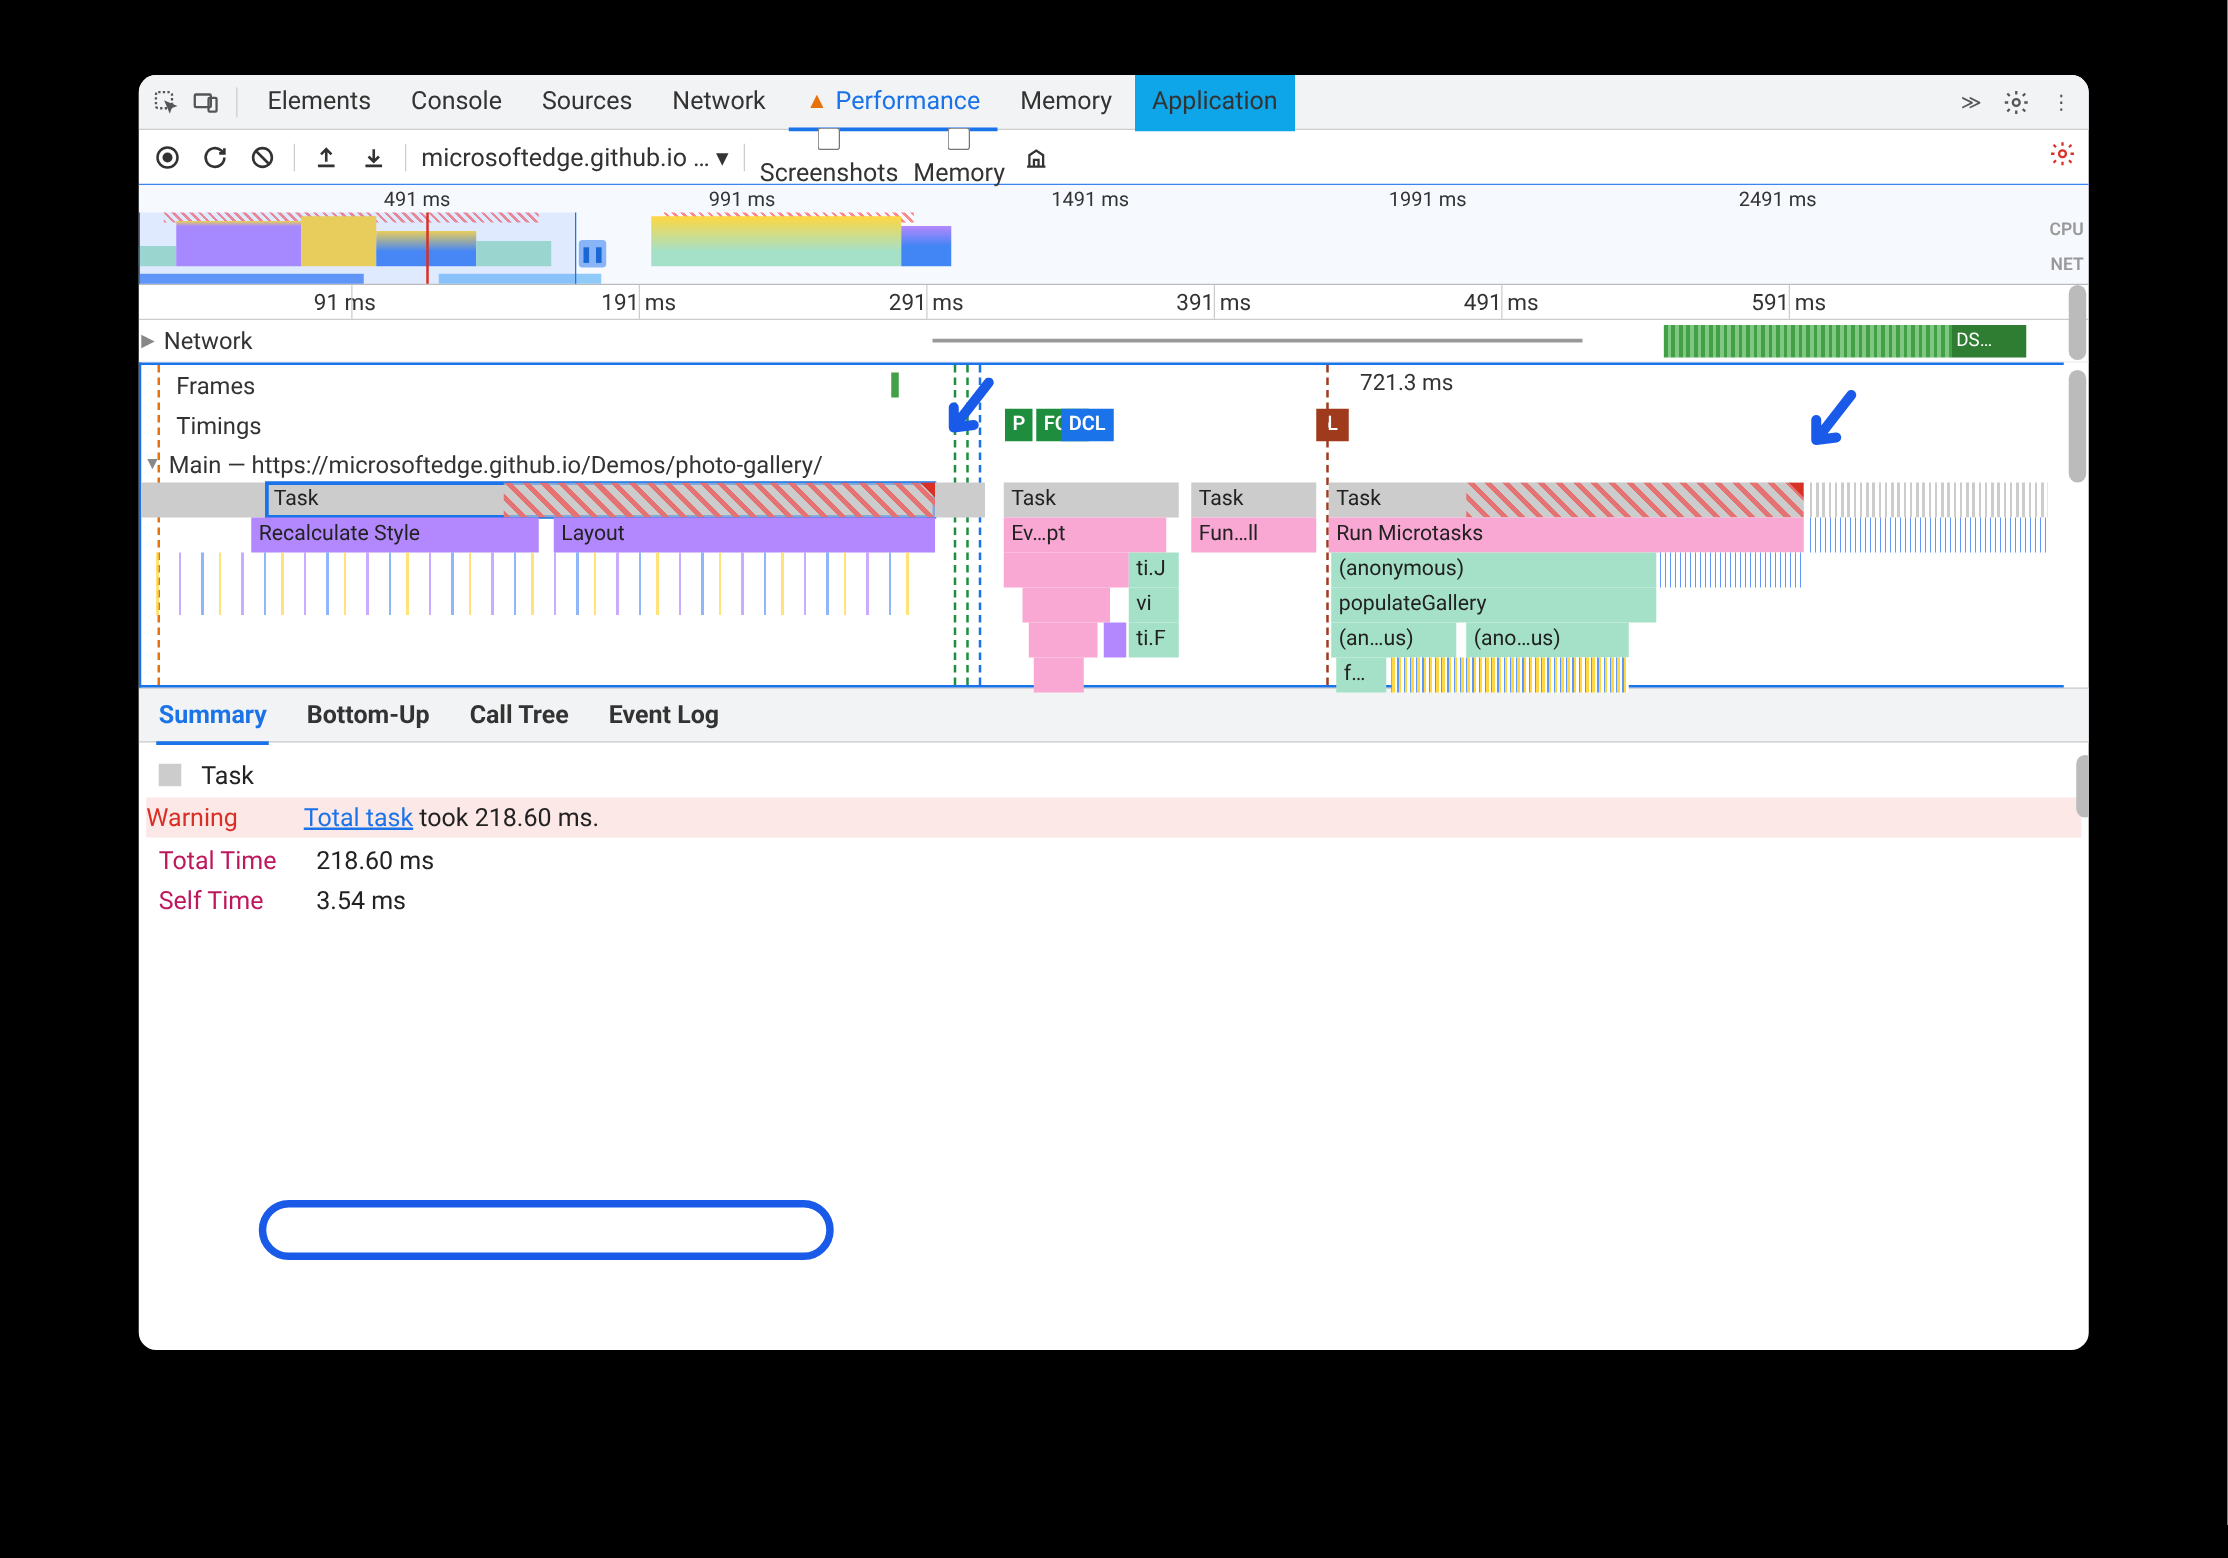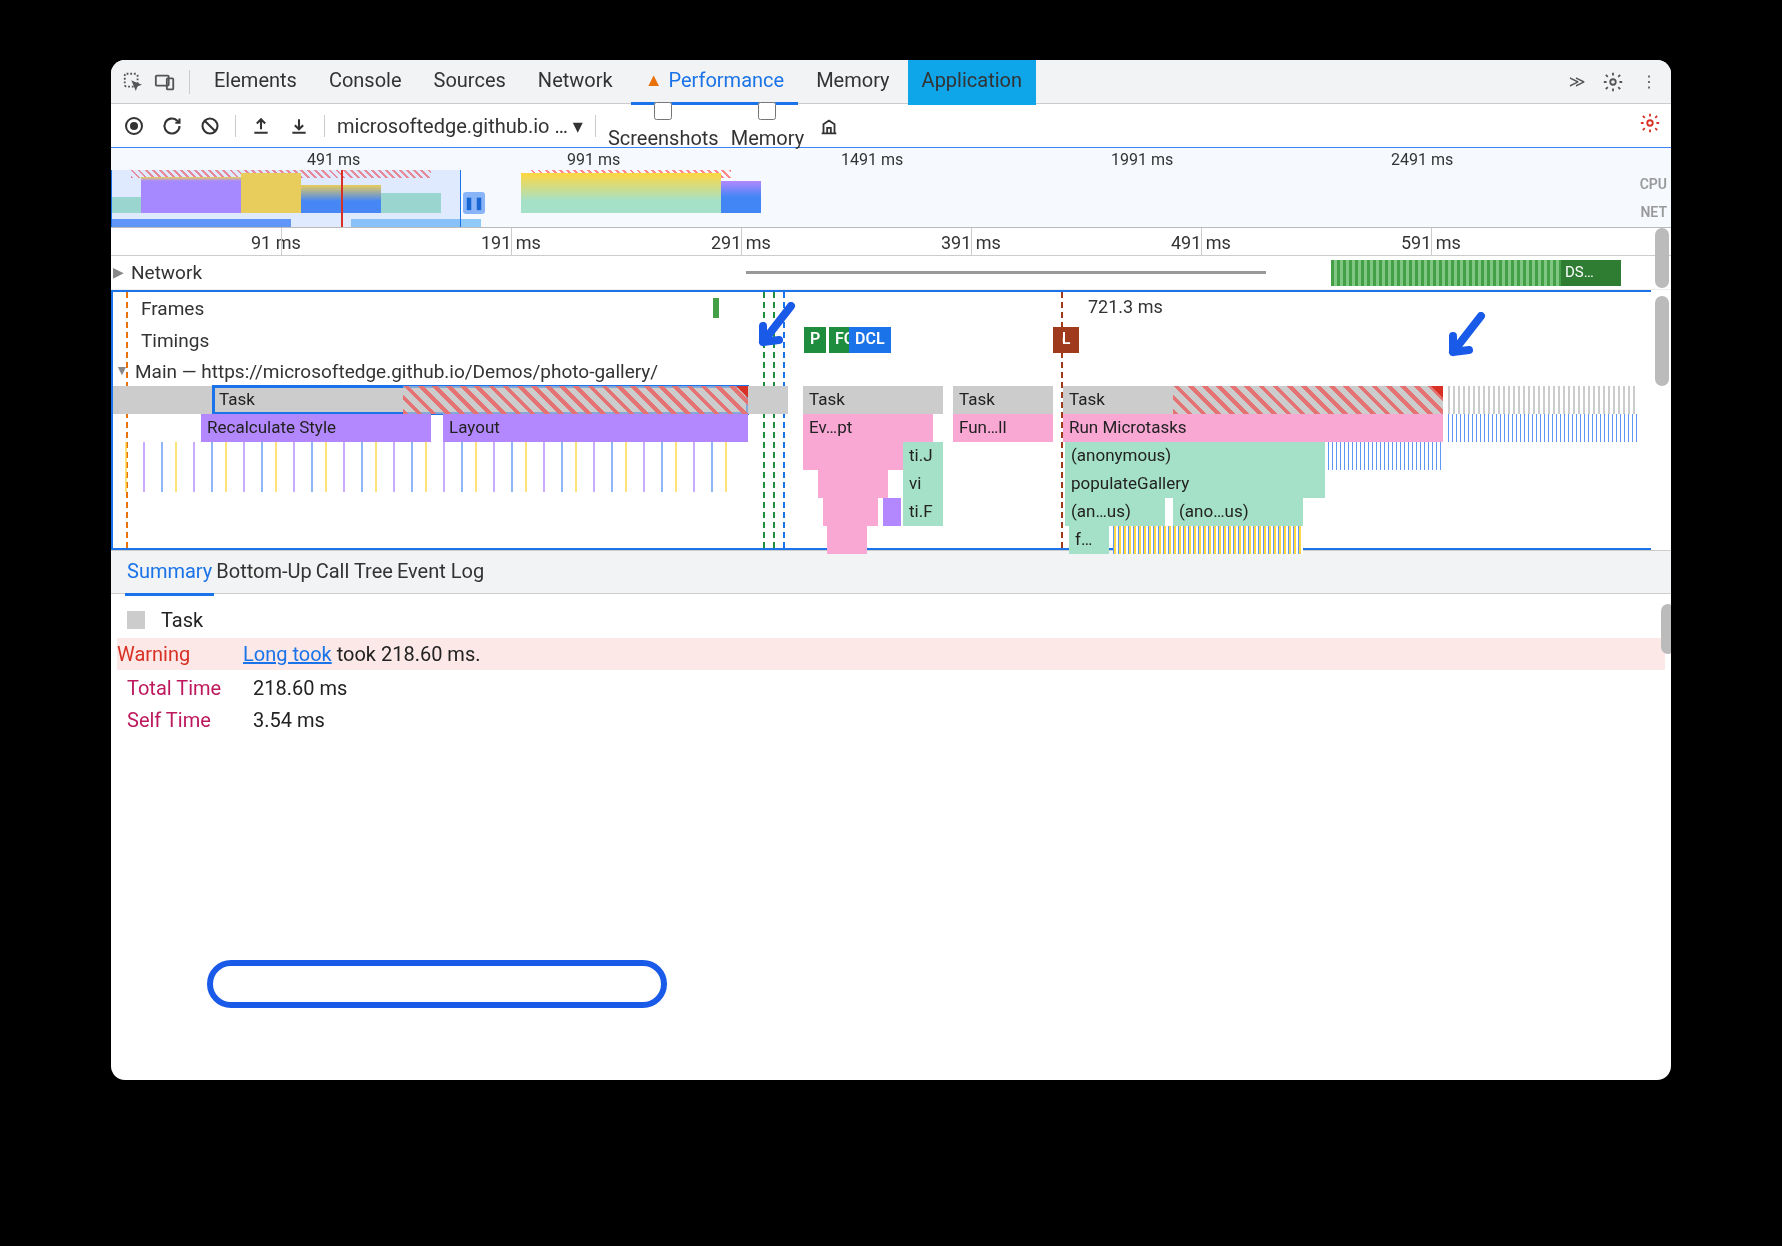--- a/index.html
+++ b/index.html
@@ -60,21 +60,21 @@
   .badge-blue { background: #1a73e8; }
   .badge-red { background: #a03a1c; }
   
   .vdash { position: absolute; top: 0; bottom: 0; border-left: 2px dashed; }
   
   .blue-arrow { position: absolute; width: 44px; height: 60px; }
   .blue-arrow svg { width: 100%; height: 100%; }
   
   .scroll-thumb { position: absolute; right: 2px; width: 14px; background: #bbb; border-radius: 7px; }
   
-  .detail-tabs { height: 44px; border-top: 1px solid #ccc; border-bottom: 1px solid #ccc; display: flex; align-items: center; padding: 0 14px; background: #f1f3f4; margin-top: 0; }
+  .detail-tabs { height: 44px; border-top: 1px solid #ccc; border-bottom: 1px solid #ccc; display: flex; align-items: center; padding: 0 14px; gap: 28px; background: #f1f3f4; margin-top: 0; font-weight: bold; }
   .dtab { font-size: 20px; color: #333; padding: 10px 2px; cursor: pointer; border-bottom: 3px solid transparent; }
   .dtab.active { color: #1a73e8; border-bottom-color: #1a73e8; }
   
   .summary { padding: 10px 16px; font-size: 20px; }
   .summary .row { display: flex; gap: 16px; padding: 4px 0; align-items: center; }
   .summary .swatch { width: 18px; height: 18px; background: #ccc; display: inline-block; }
   .summary .lbl { color: #be185d; min-width: 110px; }
   .summary .val { color: #222; }
   .warning-row { background: #fce8e6; padding: 4px 10px; margin: 2px -10px; }
   .warning-row .lbl { color: #d93025; }
@@ -325,21 +325,21 @@
     <div class="dtab">Event Log</div>
   </div>
 
   <div class="summary" style="position:relative">
     <div class="row">
       <span class="swatch"></span>
       <span class="val">Task</span>
     </div>
     <div class="row warning-row">
       <span class="lbl">Warning</span>
-      <span class="val"><a href="#">Long took</a><span> took 218.60 ms.</span></span>
+      <span class="val"><a href="#">Total task</a><span> took 218.60 ms.</span></span>
     </div>
     <div class="row">
       <span class="lbl">Total Time</span>
       <span class="val">218.60 ms</span>
     </div>
     <div class="row">
       <span class="lbl">Self Time</span>
       <span class="val">3.54 ms</span>
     </div>
     <div class="scroll-thumb" style="top:10px;height:50px;right:-4px"></div>

